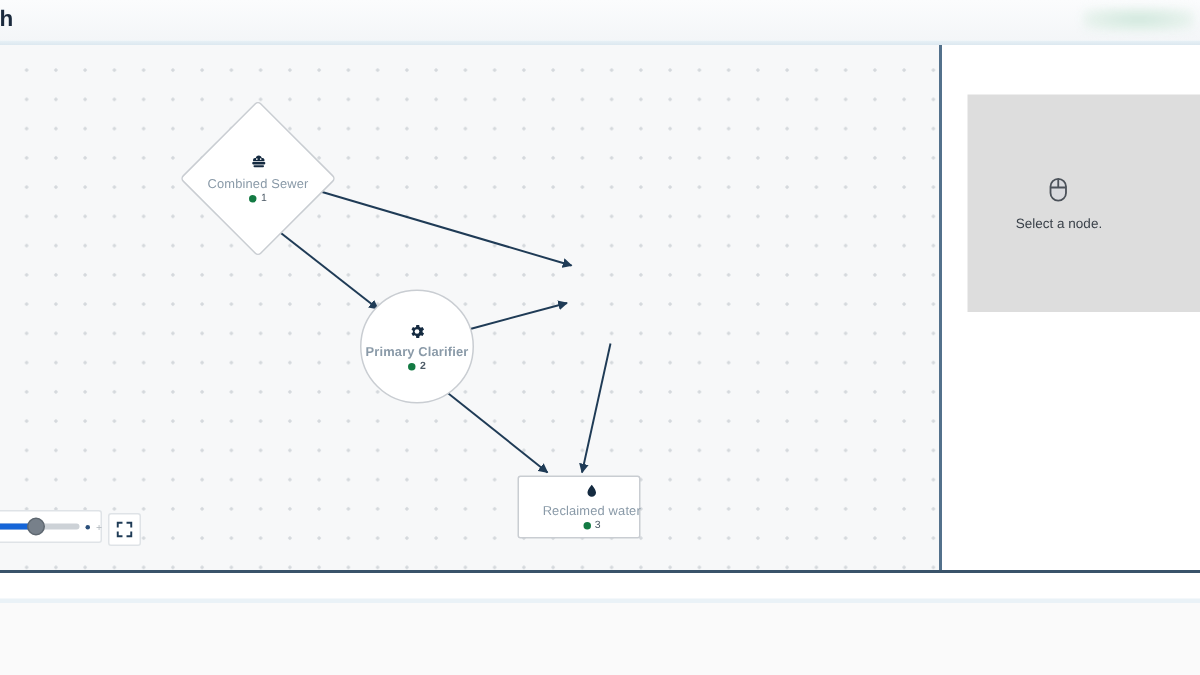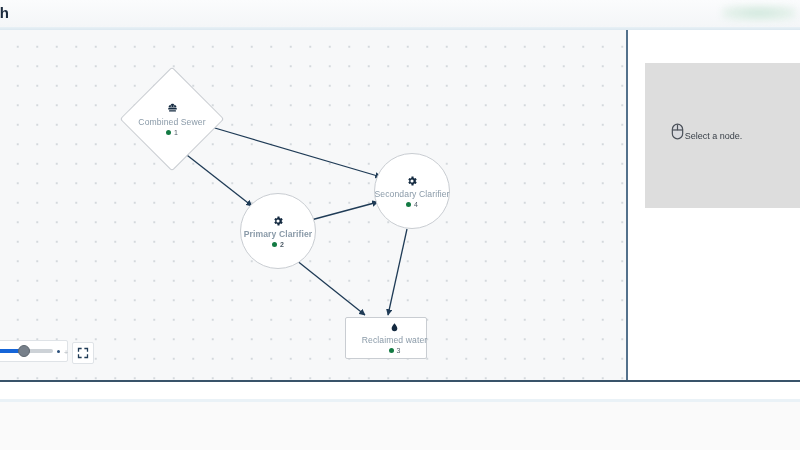--- a/index.html
+++ b/index.html
@@ -130,21 +130,21 @@
     background: #ffffff;
   }
   .detail-placeholder {
     position: absolute; left: 15px; top: 33px; width: 170px; height: 145px;
     background: #dddddd;
     display: flex; flex-direction: column;
     align-items: center; justify-content: center;
     gap: 9px;
   }
   .detail-placeholder-inner {
-    display: flex; flex-direction: row; align-items: center;
+    display: flex; flex-direction: column; align-items: center;
     transform: translateX(-24px);
   }
   .mouse-icon { line-height: 0; margin-bottom: 9px; }
   .detail-hint { font-size: 9px; color: #3a4149; }
 
   
   .below-white {
     position: absolute; left: 0; top: 384px; width: 800px; height: 15px;
     background: #ffffff;
   }
@@ -218,35 +218,20 @@
             </svg>
           </div>
           <div class="node-label">Primary Clarifier</div>
           <div class="node-status">
             <span class="status-dot"></span>
             <span class="status-count">2</span>
           </div>
         </div>
       </div>
 
-      <div class="node node-circle" id="node-secondary-clarifier">
-        <div class="node-inner">
-          <div class="node-icon">
-            <svg width="12" height="12" viewBox="0 0 24 24">
-              <path fill="#142a40" d="M19.4 13a7.8 7.8 0 0 0 0-2l2-1.6-2-3.4-2.4 1a7.6 7.6 0 0 0-1.7-1L15 3.2H11l-.3 2.8a7.6 7.6 0 0 0-1.7 1l-2.4-1-2 3.4L6.6 11a7.8 7.8 0 0 0 0 2l-2 1.6 2 3.4 2.4-1a7.6 7.6 0 0 0 1.7 1l.3 2.8h4l.3-2.8a7.6 7.6 0 0 0 1.7-1l2.4 1 2-3.4z"></path>
-              <circle cx="12" cy="12" r="3.1" fill="#ffffff"></circle>
-            </svg>
-          </div>
-          <div class="node-label">Secondary Clarifier</div>
-          <div class="node-status">
-            <span class="status-dot"></span>
-            <span class="status-count">4</span>
-          </div>
-        </div>
-      </div>
 
       <div class="node node-rect" id="node-reclaimed-water">
         <div class="node-inner">
           <div class="node-icon">
             <svg width="11" height="11" viewBox="0 0 24 24">
               <path fill="#142a40" d="M12 2.5s-6.2 7.1-6.2 11.4A6.2 6.2 0 0 0 12 20.1a6.2 6.2 0 0 0 6.2-6.2C18.2 9.6 12 2.5 12 2.5z"></path>
             </svg>
           </div>
           <div class="node-label">Reclaimed water</div>
           <div class="node-status">

